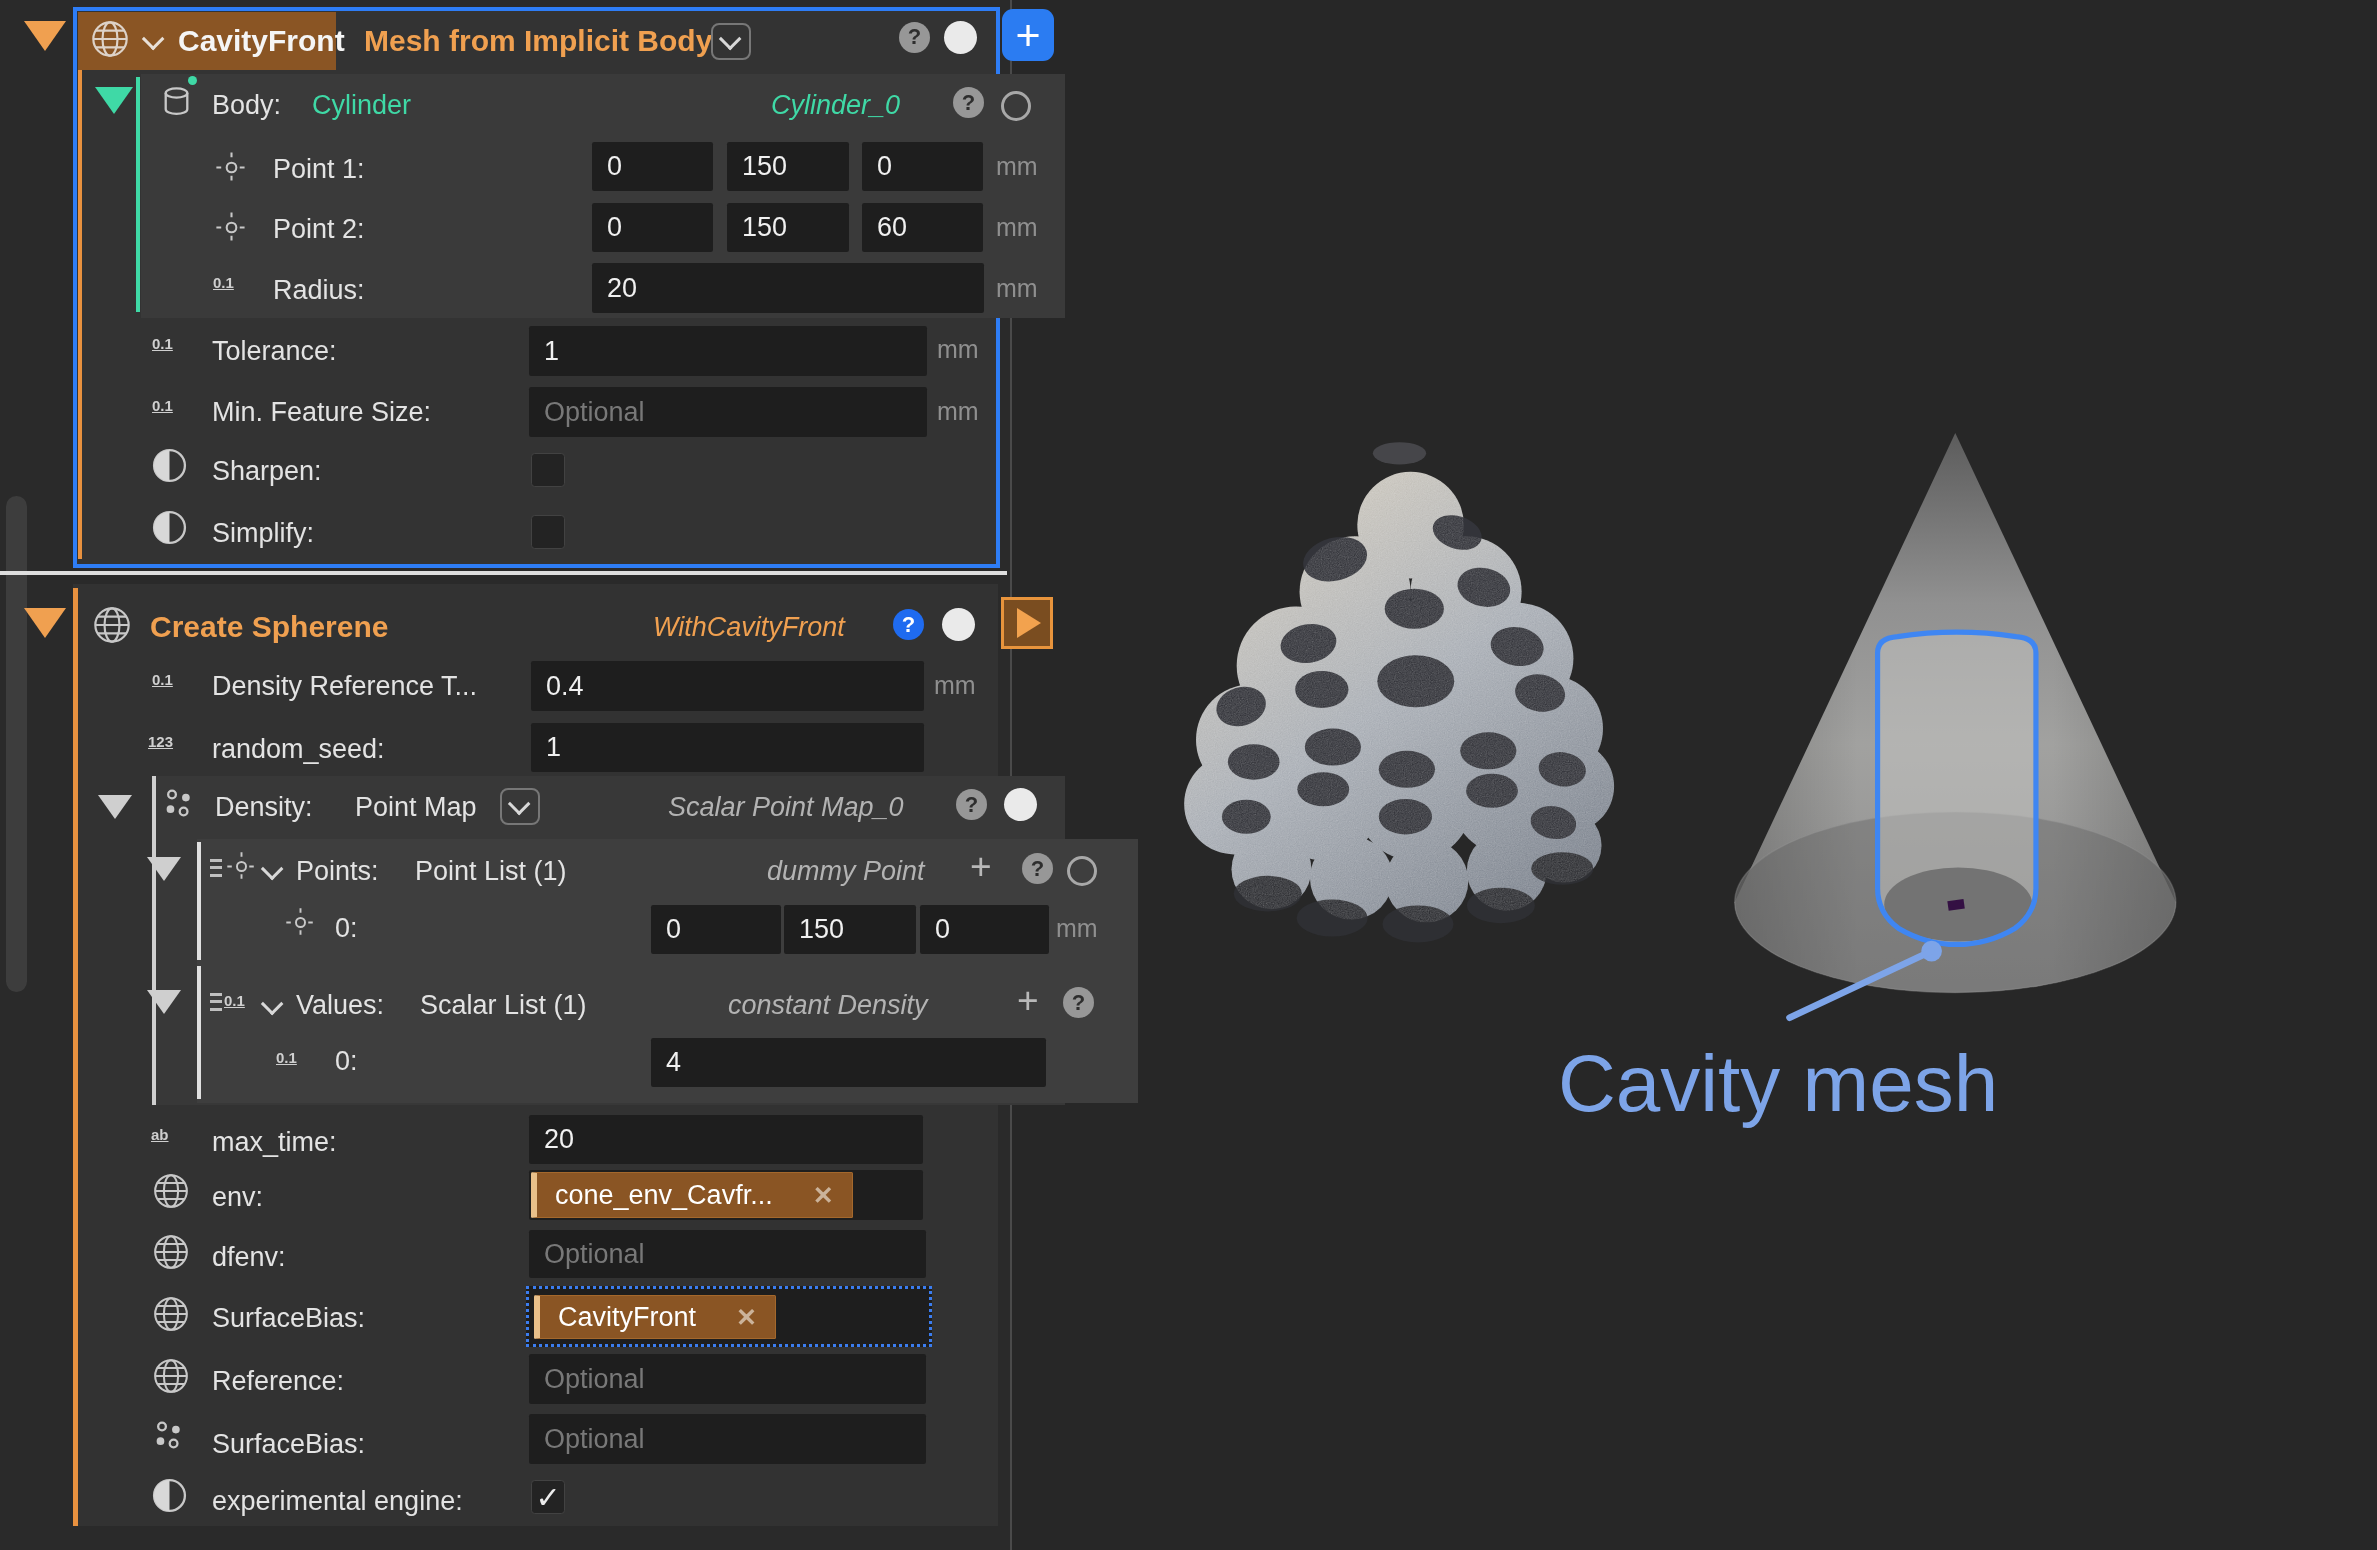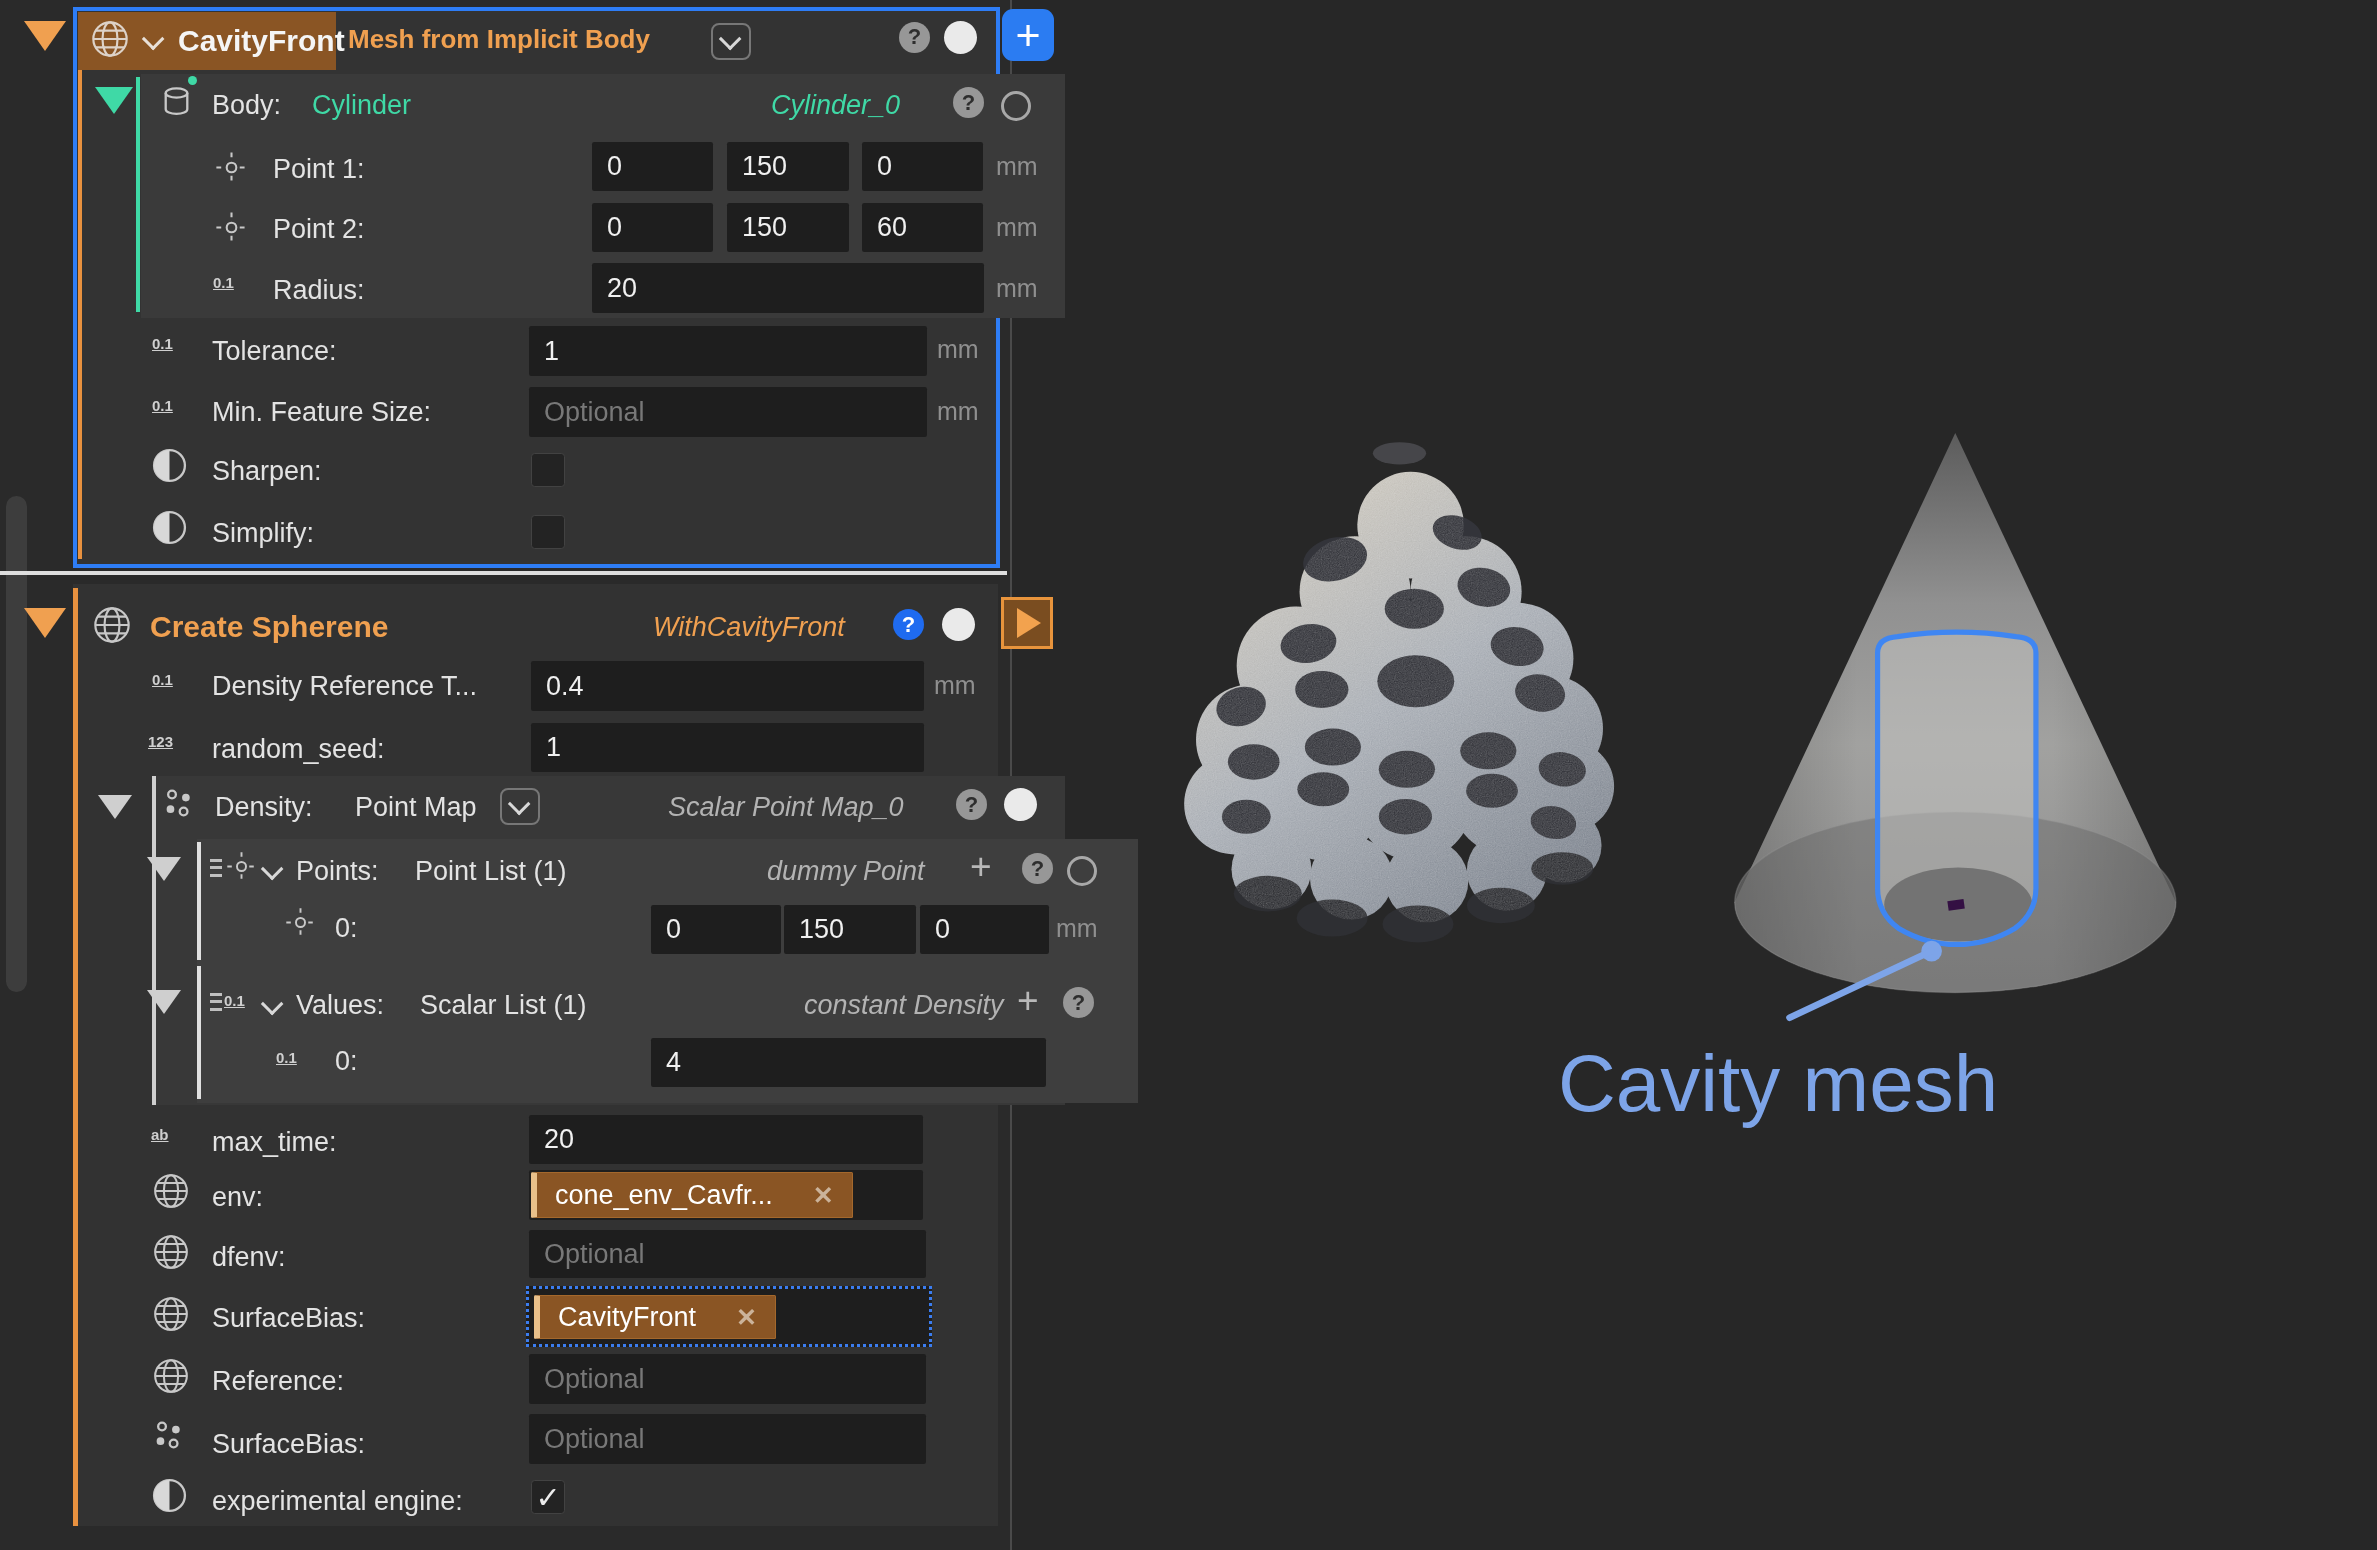--- a/index.html
+++ b/index.html
@@ -72,21 +72,21 @@
   <div class="abs hdrchip"></div>
   <svg class="ic" style="left:90px;top:19px;z-index:6;" width="40" height="40" viewBox="0 0 48 48">
       <g fill="none" stroke="#ddd2c8" stroke-width="2.6">
         <circle cx="24" cy="24" r="20"></circle>
         <ellipse cx="24" cy="24" rx="9" ry="20"></ellipse>
         <path d="M4 24h40M7 14h34M7 34h34"></path>
       </g>
     </svg>
   <span class="chev" style="left:145px;top:31px;z-index:6;border-color:#e8e0d8;"></span>
   <div class="L B" style="left:178px;top:24.4px;color:#f5f5f5;font-size:30px;z-index:6;">CavityFront</div>
-  <div class="L B orange" style="left:348px;top:24.4px;font-size:26px;">Mesh from Implicit Body</div>
+  <div class="L B orange" style="left:364px;top:24.4px;font-size:30px;">Mesh from Implicit Body</div>
   <div class="chevbox" style="left:711px;top:23px;">
       <span class="chev" style="left:9px;top:6px;"></span>
     </div>
   <div class="q" style="left:899px;top:21.5px;">?</div>
   <div class="wdot" style="left:944px;top:21px;"></div>
   <div class="plusbtn">+</div>
 
   <div class="abs subpanel" style="left:141px;top:74px;width:924px;height:244px;"></div>
   <div class="abs accent" style="left:136px;top:77px;width:4.4px;height:235px;background:#3fd9a6;z-index:5;"></div>
   <div class="abs tri tl" style="left:95px;top:87px;"></div>
@@ -244,21 +244,21 @@
   <div class="abs tri gr" style="left:147px;top:990px;"></div>
   <div class="bars" style="left:210px;top:993px;">
       <div></div>
       <div></div>
       <div></div>
     </div>
   <div class="N" style="left:224px;top:992px;">0.1</div>
   <span class="chev" style="left:264px;top:996px;"></span>
   <div class="L" style="left:296px;top:990px;">Values:</div>
   <div class="L" style="left:420px;top:990px;">Scalar List (1)</div>
-  <div class="L it gray" style="left:804px;top:990px;">constant Density</div>
+  <div class="L it gray" style="left:728px;top:990px;">constant Density</div>
   <div class="plus" style="left:1017px;top:982px;">+</div>
   <div class="q" style="left:1063px;top:987px;">?</div>
 
   <div class="N" style="left:276px;top:1049px;">0.1</div>
   <div class="L" style="left:335px;top:1046px;">0:</div>
   <div class="F" style="left:651px;top:1038px;width:395px;height:49px;">4</div>
 
   <div class="N" style="left:151px;top:1126px;">ab</div>
   <div class="L" style="left:212px;top:1127px;">max_time:</div>
   <div class="F" style="left:529px;top:1115px;width:394px;height:49px;">20</div>

